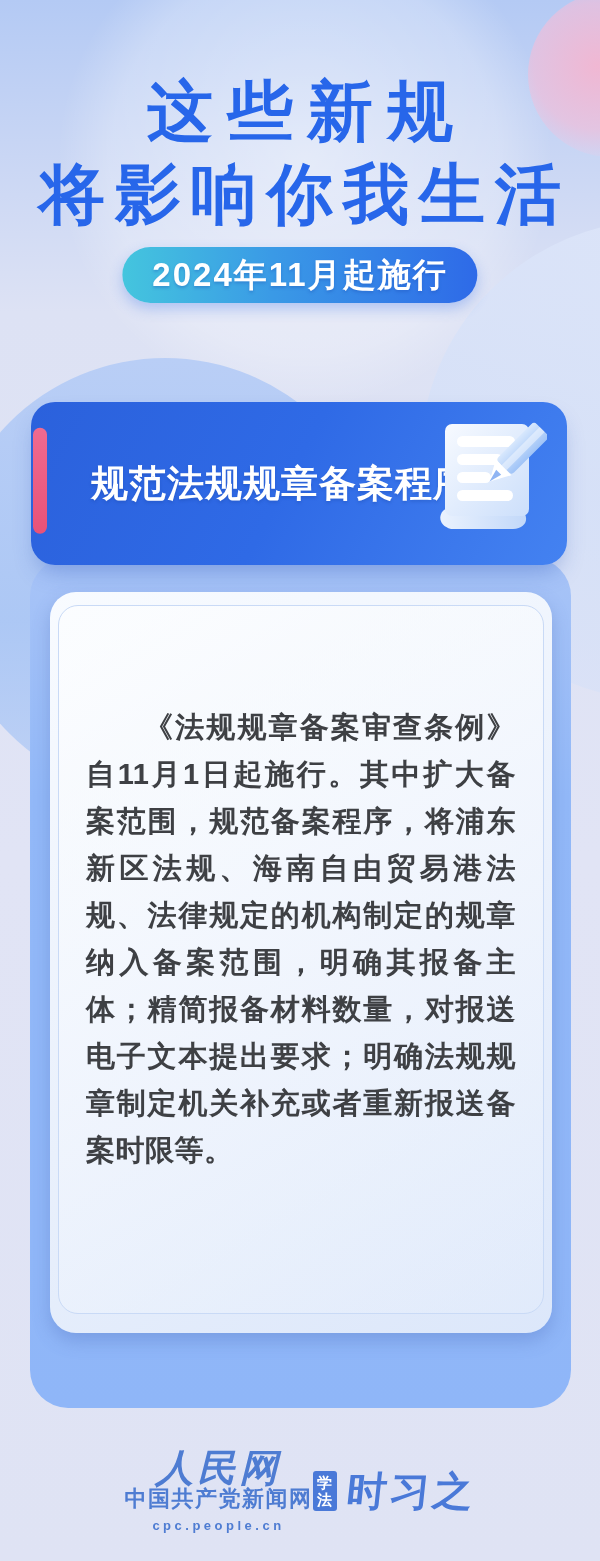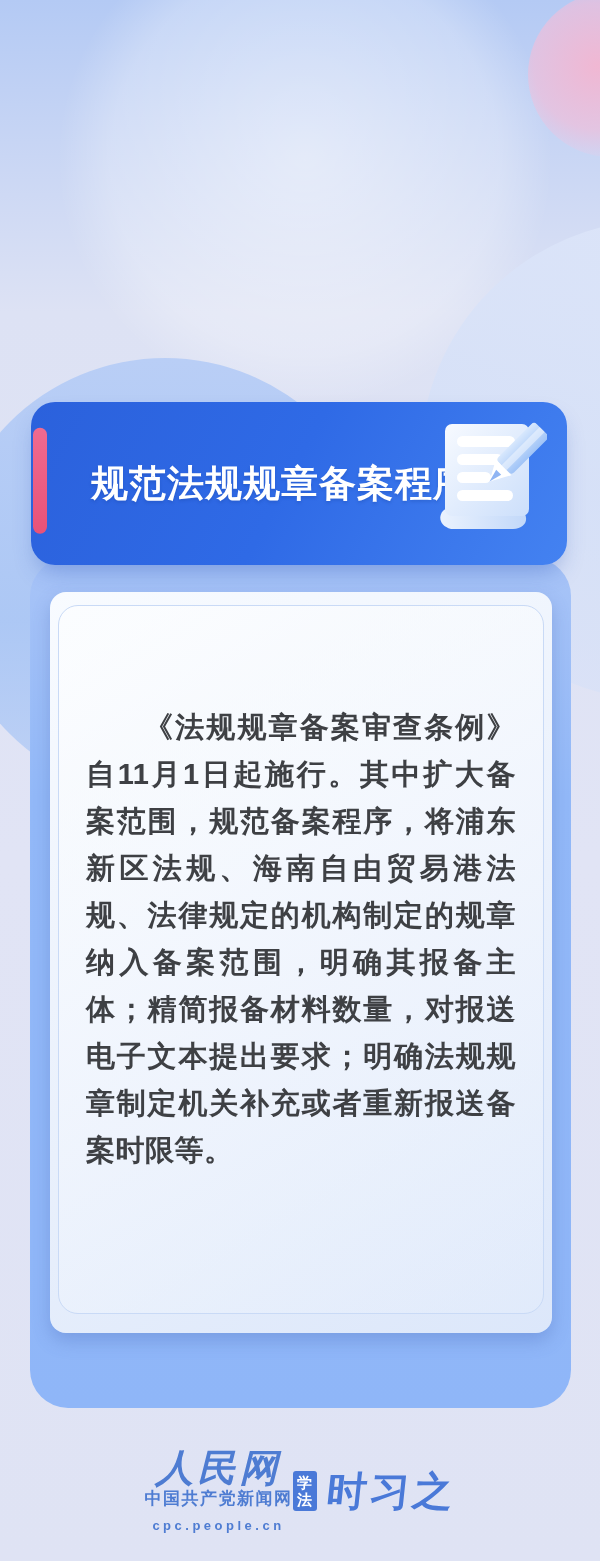--- a/index.html
+++ b/index.html
@@ -63,21 +63,21 @@
   }
   .header-title{
     position:absolute; left:60px; top:0; height:163px; line-height:163px;
     color:#ffffff; font-size:37px; font-weight:800; letter-spacing:1px; white-space:nowrap;
     text-shadow:0 2px 3px rgba(20,60,150,0.25);
   }
   .header-icon{ position:absolute; right:20px; top:14px; width:112px; height:132px; }
 
   
   .white-card{
-    position:absolute; left:50px; top:592px; width:502px; height:741px; border-radius:16px;
+    position:absolute; left:50px; top:592px; width:502px; height:741px; border-radius:26px;
     background:linear-gradient(150deg,#f8fbff 0%,#e9f0fc 55%,#dce7fa 100%);
     box-shadow:0 8px 18px rgba(70,100,180,0.30);
   }
   .inner-panel{
     position:absolute; left:8px; right:8px; top:13px; bottom:19px;
     border:1px solid #c9daf6; border-radius:20px;
     background:linear-gradient(150deg,rgba(255,255,255,0.55) 0%,rgba(236,243,253,0.25) 100%);
   }
   .body-text{
     position:absolute; left:27px; right:27px; top:98px;
@@ -85,41 +85,46 @@
     text-align:justify; text-indent:2em; letter-spacing:0.5px;
   }
 
   
   .footer{
     position:absolute; top:1448px; left:0; width:100%;
     display:flex; justify-content:center; align-items:center; 
   }
   .pd-block{ text-align:center; color:#4e7cd2; }
   .pd-script{ font-size:38px; line-height:40px; font-weight:800; font-style:italic; letter-spacing:4px; }
-  .pd-name{ font-size:17px; line-height:20px; font-weight:800; letter-spacing:1.5px; margin-top:1px; }
+  .pd-name{ font-size:22px; line-height:20px; font-weight:800; letter-spacing:1.5px; margin-top:1px; }
   .pd-url{ font-size:13px; line-height:16px; font-weight:700; letter-spacing:3.5px; margin-top:9px; }
   .sxz-block{ display:flex; align-items:center; gap:10px; }
   .xuefa-badge{
     width:24px; padding:3px 0; border-radius:3px; background:#4a79d8;
     display:flex; flex-direction:column; align-items:center;
     color:#ffffff; font-size:15px; line-height:17px; font-weight:800;
   }
   .sxz-text{ font-size:40px; font-weight:900; color:#4a79d8; transform:skewX(-6deg); letter-spacing:3px; }
 </style>
 </head>
 <body>
 
 <div class="stage">
 
   <div class="circle circle-title-glow"></div>
   <div class="circle circle-right"></div>
   <div class="circle circle-left"></div>
   <div class="circle circle-pink"></div>
 
+  <div class="title">
+    <span class="t1">这些新规</span>
+    <span class="t2">将影响你我生活</span>
+  </div>
 
+  <div class="date-badge">2024年11月起施行</div>
 
   <div class="blue-container"></div>
 
   <div class="header-card">
     <div class="pink-tab"></div>
     <div class="header-title">规范法规规章备案程序</div>
     <svg class="header-icon" viewBox="0 0 112 132" aria-hidden="true">
       <defs>
         <linearGradient id="paperG" x1="0" y1="0" x2="1" y2="1">
           <stop offset="0" stop-color="#f7faff"></stop>

